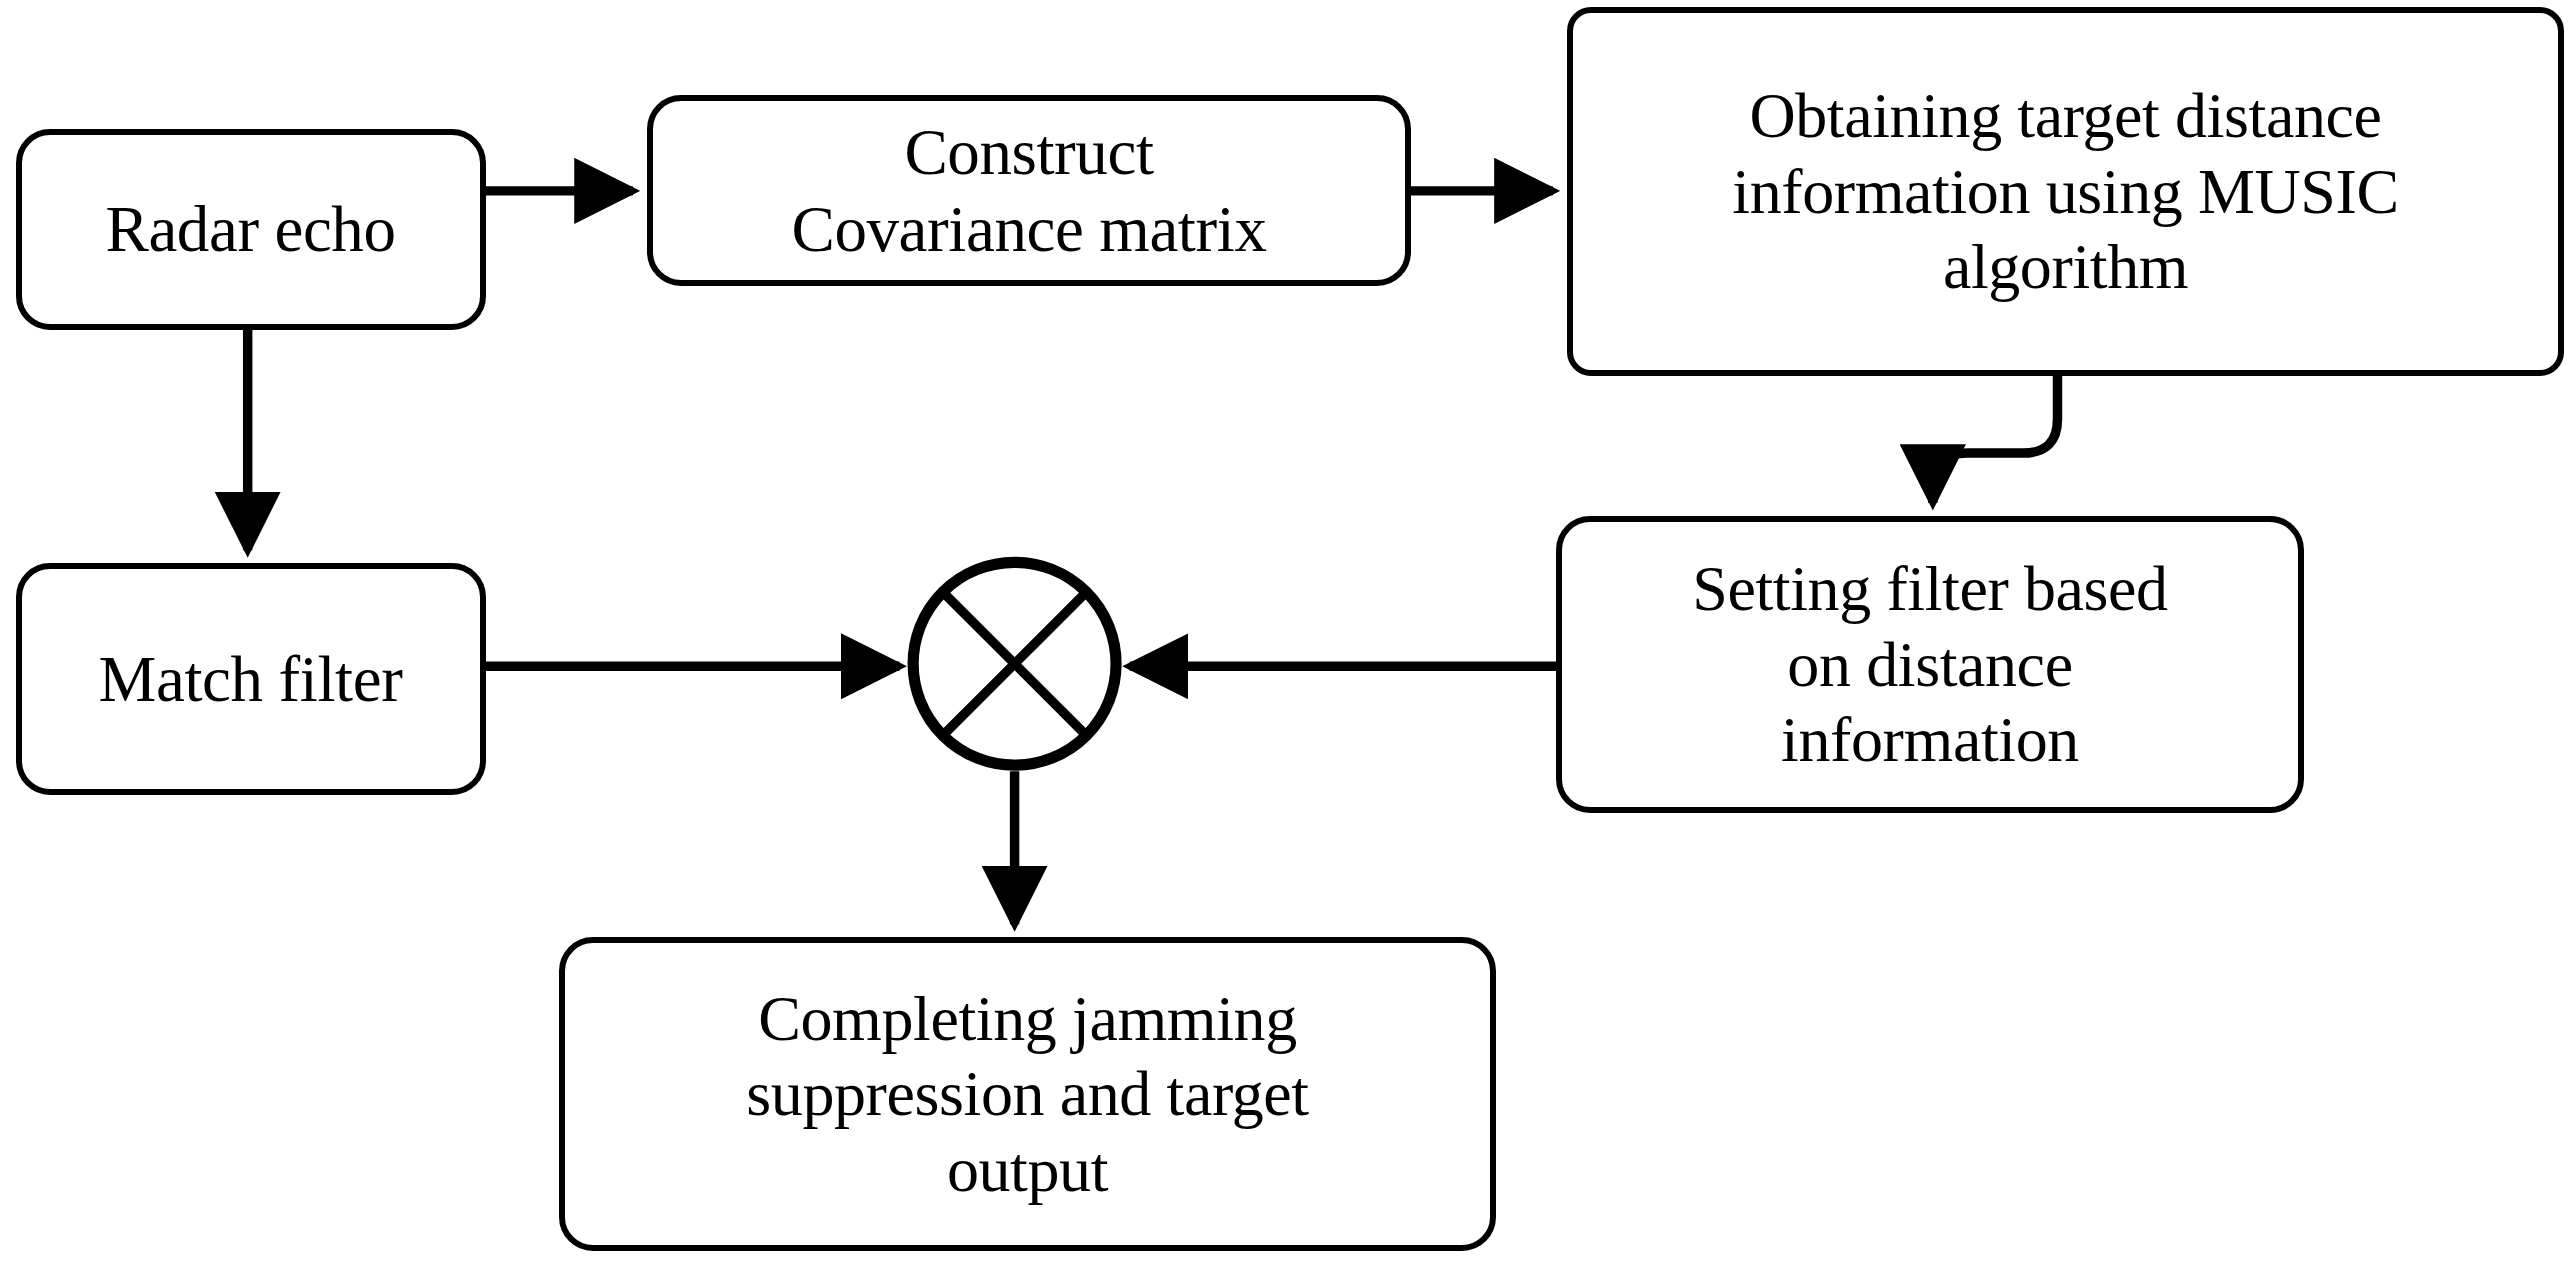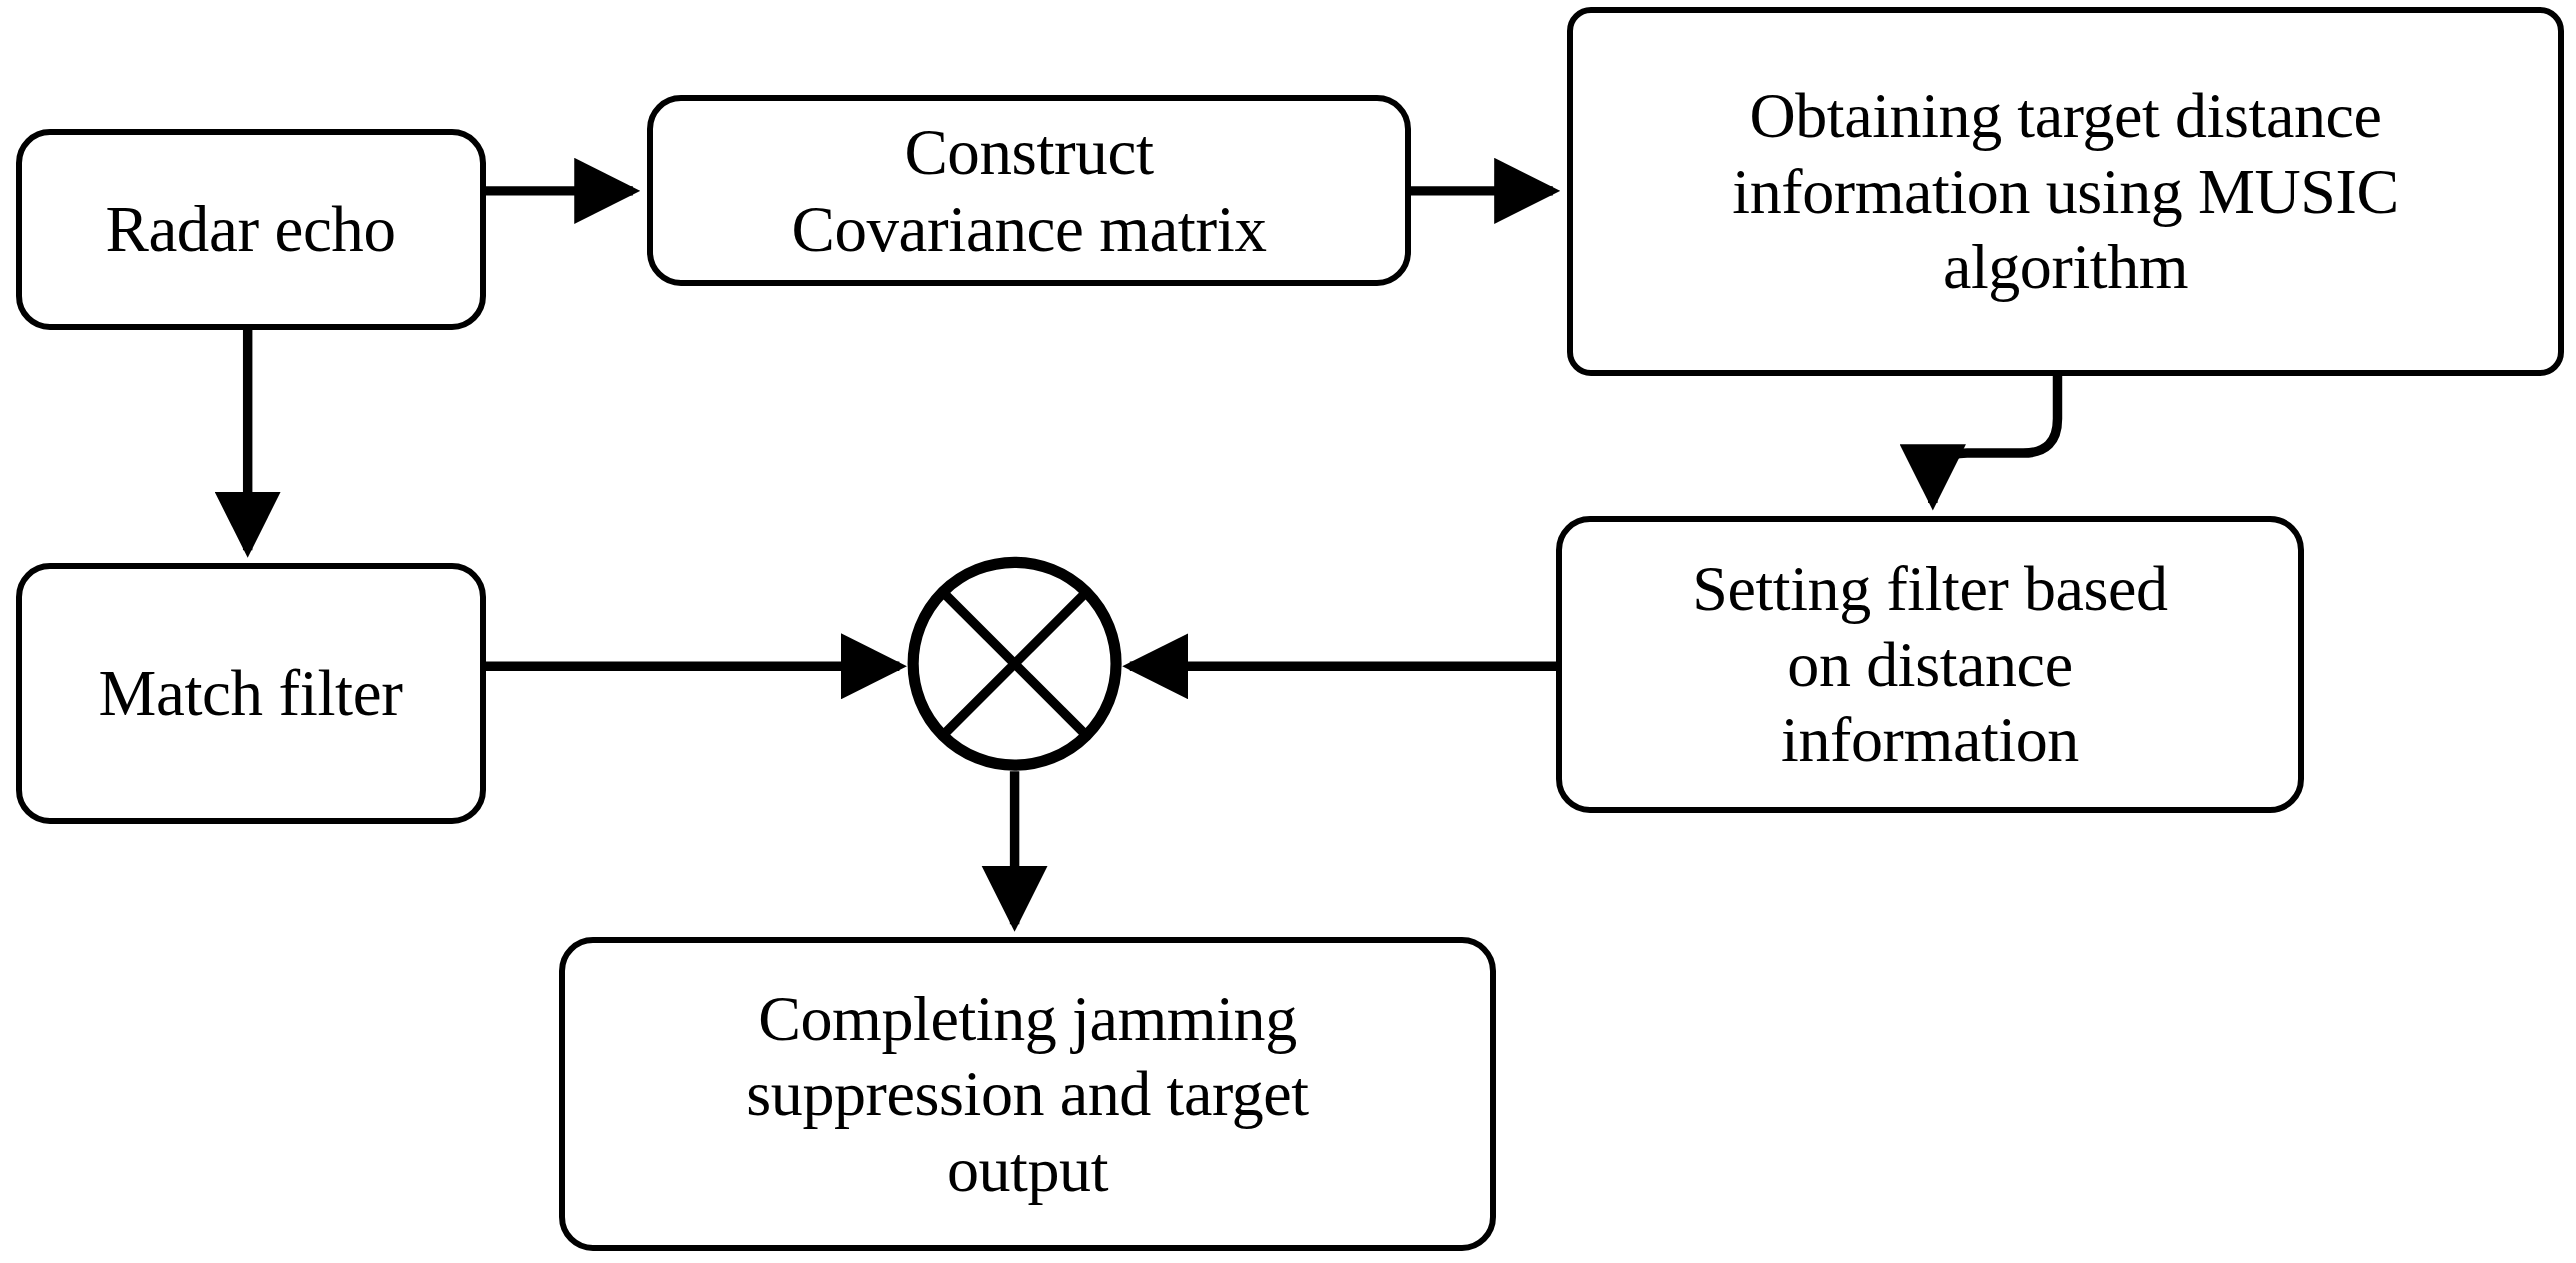--- a/index.html
+++ b/index.html
@@ -41,21 +41,21 @@
   }
   .node-text {
     display: block;
     width: 100%;
     font-size: 65px;
     letter-spacing: -0.4px;
   }
   #node-radar-echo   { left: 15.5px;   top: 89px;  width: 470px;  height: 201px; margin-top: 40px; }
   #node-covariance   { left: 647px;  top: 95px;  width: 764px;  height: 191px; }
   #node-music        { left: 1567px; top: 6.9px;    width: 997px; height: 369px; border-radius: 24px; }
-  #node-match-filter { left: 15.5px;   top: 563px;  width: 470px;  height: 261px; }
+  #node-match-filter { left: 15.5px;   top: 563px;  width: 470px;  height: 232px; }
   #node-setting      { left: 1556px; top: 516px;  width: 748px;  height: 297px; }
   #node-output       { left: 559px;  top: 937px; width: 937px; height: 314px; }
 
   #node-music .node-text    { font-size: 64px; }
   #node-setting .node-text  { font-size: 64px; }
   #node-output .node-text   { font-size: 64px; }
   #node-covariance .node-text { font-size: 65px; text-align: center; }
 
   .mult-hit {
     position: absolute;

